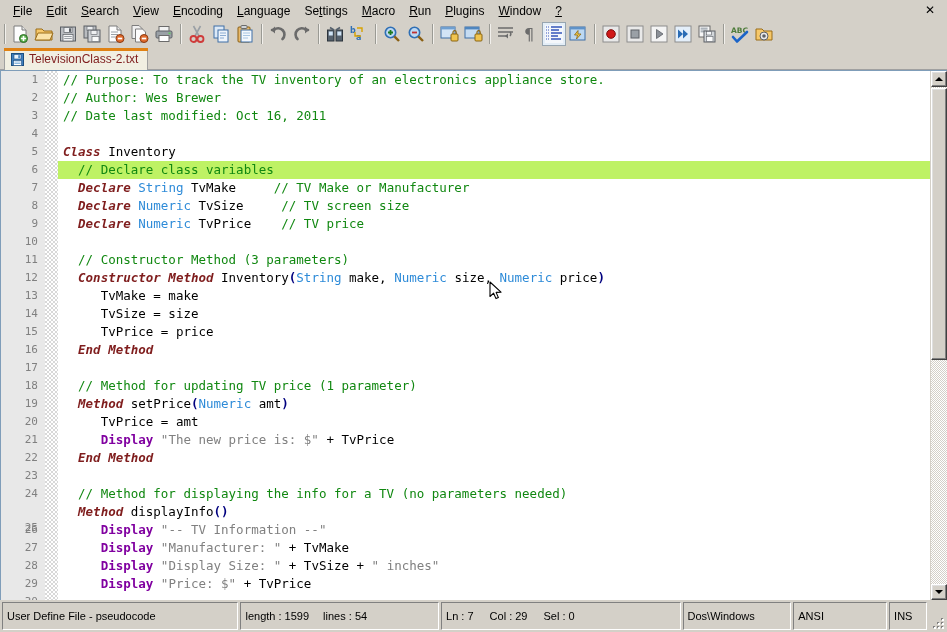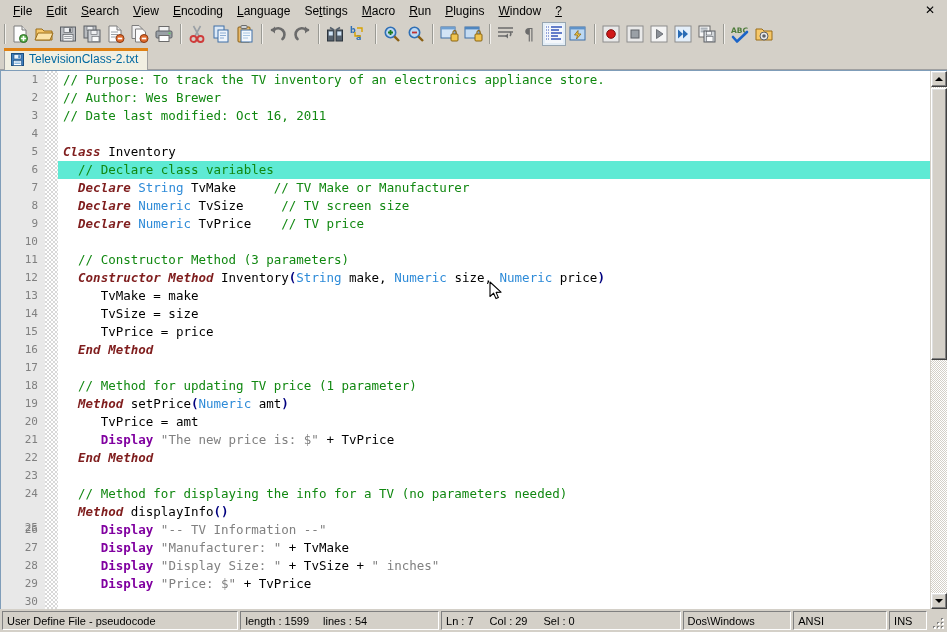--- a/index.html
+++ b/index.html
@@ -98,21 +98,21 @@
     height: 21px;
     display: flex;
     align-items: center;
     gap: 5px;
     padding: 0 9px 0 6px;
     background: #ece9d8;
     border: 1px solid #a0a0a0;
     border-bottom: none;
     border-top: none;
     font-size: 12px;
-    color: #0369a1;
+    color: #7f1d1d;
     position: relative;
     z-index: 2;
     cursor: default;
   }
   .tab.active { background: #f1efe2; }
   .tab.active::before {
     content: "";
     position: absolute;
     left: -1px; right: -1px; top: -1px;
     height: 3px;
@@ -166,21 +166,21 @@
   }
   .code-line {
     height: 18px;
     line-height: 18px;
     white-space: pre;
     font-family: "DejaVu Sans Mono", monospace;
     font-size: 12.5px;
     color: #000000;
     padding-left: 5px;
   }
-  .code-line.current { background: #5eead4; }
+  .code-line.current { background: #bef264; }
   .tok-comment { color: #118811; }
   .tok-kw      { color: #7f1d1d; font-weight: bold; font-style: italic; }
   .tok-type    { color: #2e8bd8; }
   .tok-disp    { color: #8000a0; font-weight: bold; }
   .tok-str     { color: #808080; }
   .tok-punc    { color: #00007f; font-weight: bold; }
   .tok-plain   { color: #000000; }
 
   
   .mouse-cursor {
@@ -230,21 +230,21 @@
     background: #d4d0c8;
     border: 1px solid #ffffff;
     border-right-color: #404040;
     border-bottom-color: #404040;
     box-shadow: inset -1px -1px 0 #808080, inset 1px 1px 0 #dfdfdf;
     cursor: default;
   }
 
   
   .statusbar {
-    height: 23px;
+    height: 32px;
     flex: 0 0 auto;
     display: flex;
     align-items: stretch;
     background: #d4d0c8;
     padding: 2px 2px 2px 2px;
     gap: 2px;
   }
   .sb-cell {
     border-top: 1px solid #808080;
     border-left: 1px solid #808080;

